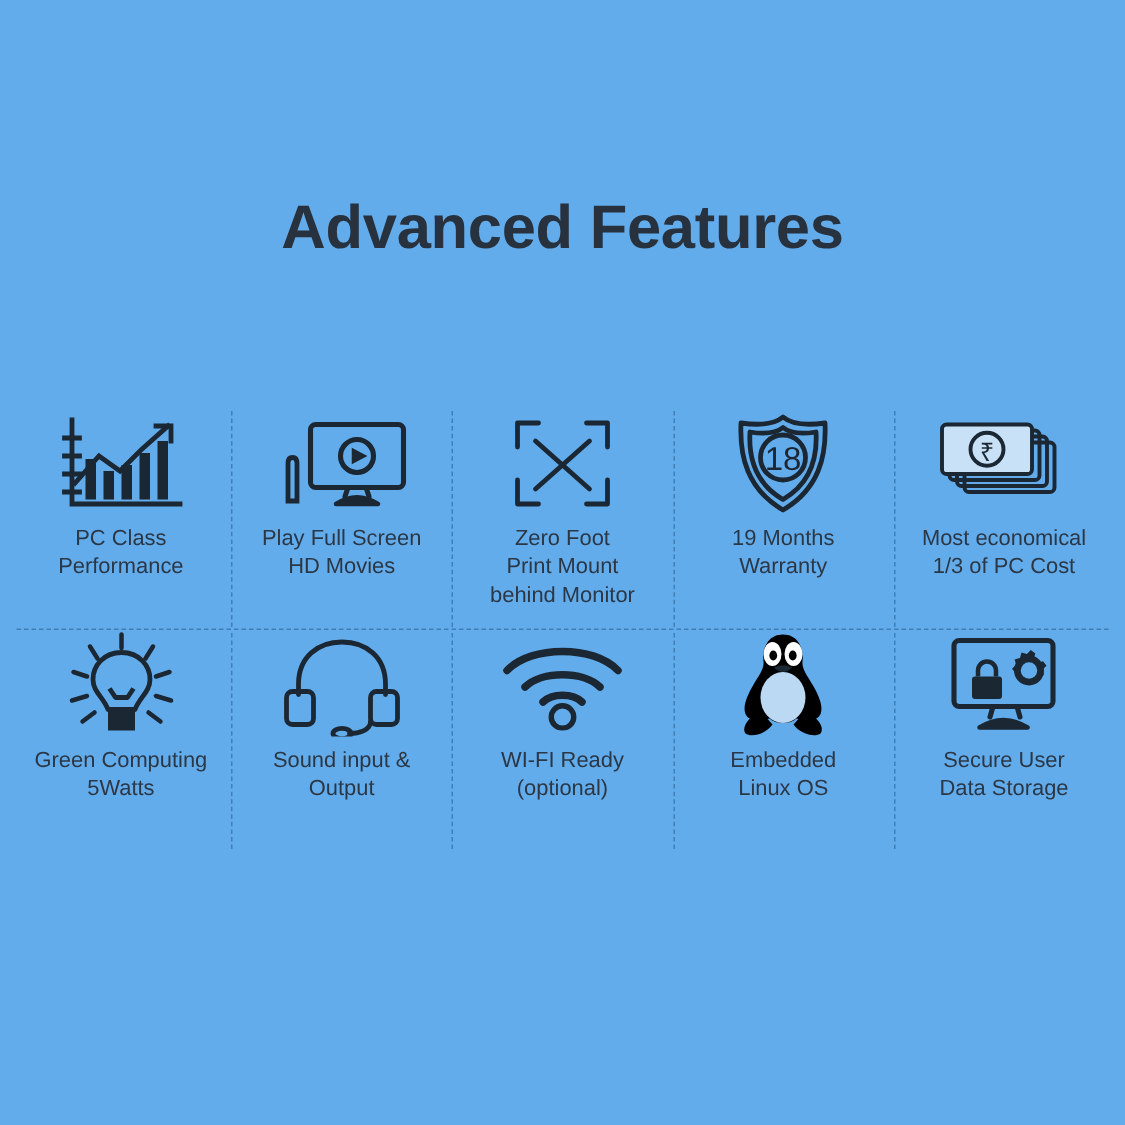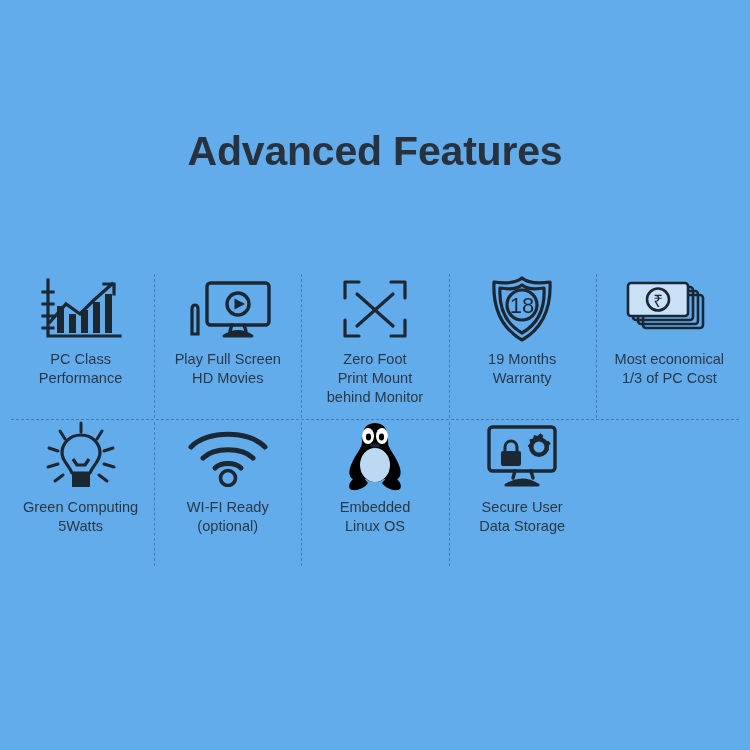--- a/index.html
+++ b/index.html
@@ -216,20 +216,35 @@
               <path d="M38 14 C26 14 19 23 19 32 C19 40 26 44 29 52 L47 52 C50 44 57 40 57 32 C57 23 50 14 38 14 Z"></path>
               <path d="M30 38 L34 44 L42 44 L46 38"></path>
             </g>
             <rect x="29" y="53" width="18" height="13" fill="#1B2733"></rect>
           </svg>
         </div>
         <div class="feature-label">Green Computing
 5Watts</div>
       </div>
 
+      <div class="feature-cell">
+        <div class="feature-icon">
+          <svg width="82" height="68" viewBox="0 0 82 68">
+            <g fill="none" stroke="#1B2733" stroke-width="3.2" stroke-linejoin="round" stroke-linecap="round">
+              <path d="M12 40 V33 C12 15 25 5 41 5 C57 5 70 15 70 33 V40"></path>
+              <path d="M8 38 h10 a4 4 0 0 1 4 4 v14 a4 4 0 0 1 -4 4 h-10 a4 4 0 0 1 -4 -4 v-14 a4 4 0 0 1 4 -4 z"></path>
+              <path d="M64 38 h10 a4 4 0 0 1 4 4 v14 a4 4 0 0 1 -4 4 h-10 a4 4 0 0 1 -4 -4 v-14 a4 4 0 0 1 4 -4 z"></path>
+              <path d="M60 58 C60 64 52 66 46 66"></path>
+              <ellipse cx="41" cy="66" rx="6" ry="3.4"></ellipse>
+            </g>
+          </svg>
+        </div>
+        <div class="feature-label">Sound input &amp;
+Output</div>
+      </div>
 
       <div class="feature-cell">
         <div class="feature-icon">
           <svg width="86" height="60" viewBox="0 0 86 60">
             <g fill="none" stroke="#1B2733" stroke-width="5" stroke-linecap="round">
               <path d="M6 20 C22 3 64 3 80 20"></path>
               <path d="M18 31 C29 20 57 20 68 31"></path>
               <path d="M30 41 C36 35 50 35 56 41"></path>
               <circle cx="43" cy="51" r="7.5" stroke-width="3.6"></circle>
             </g>

